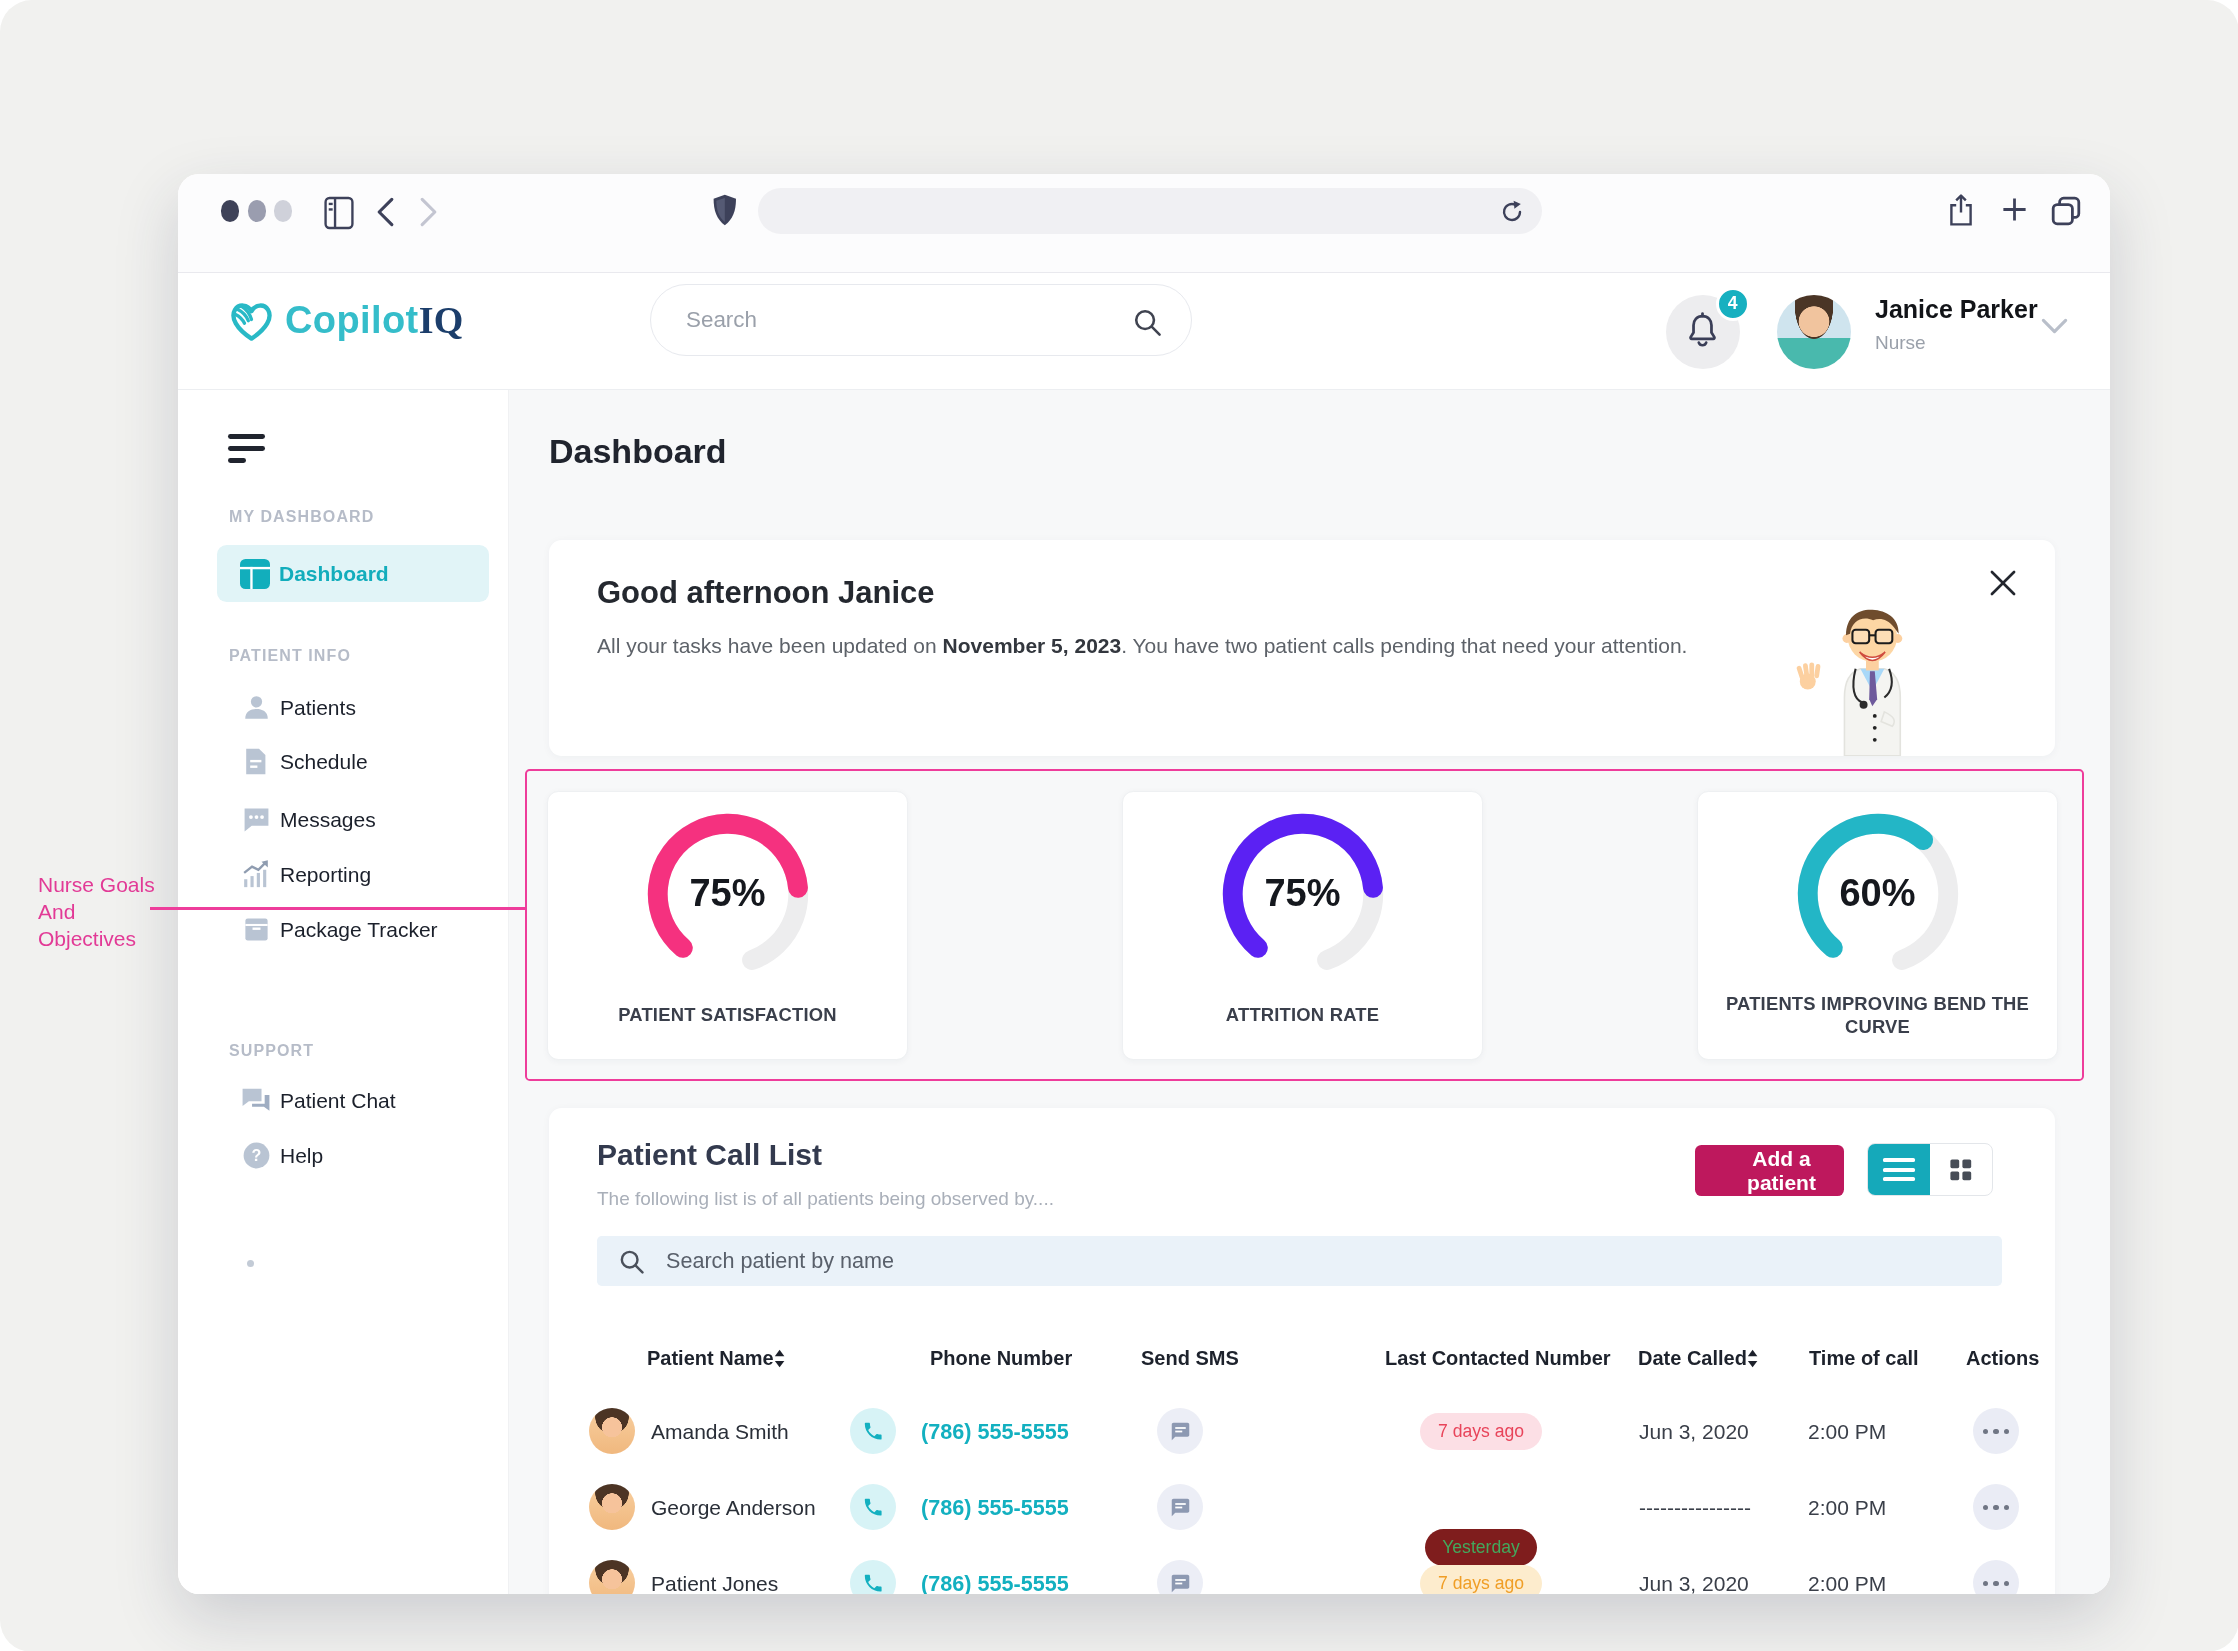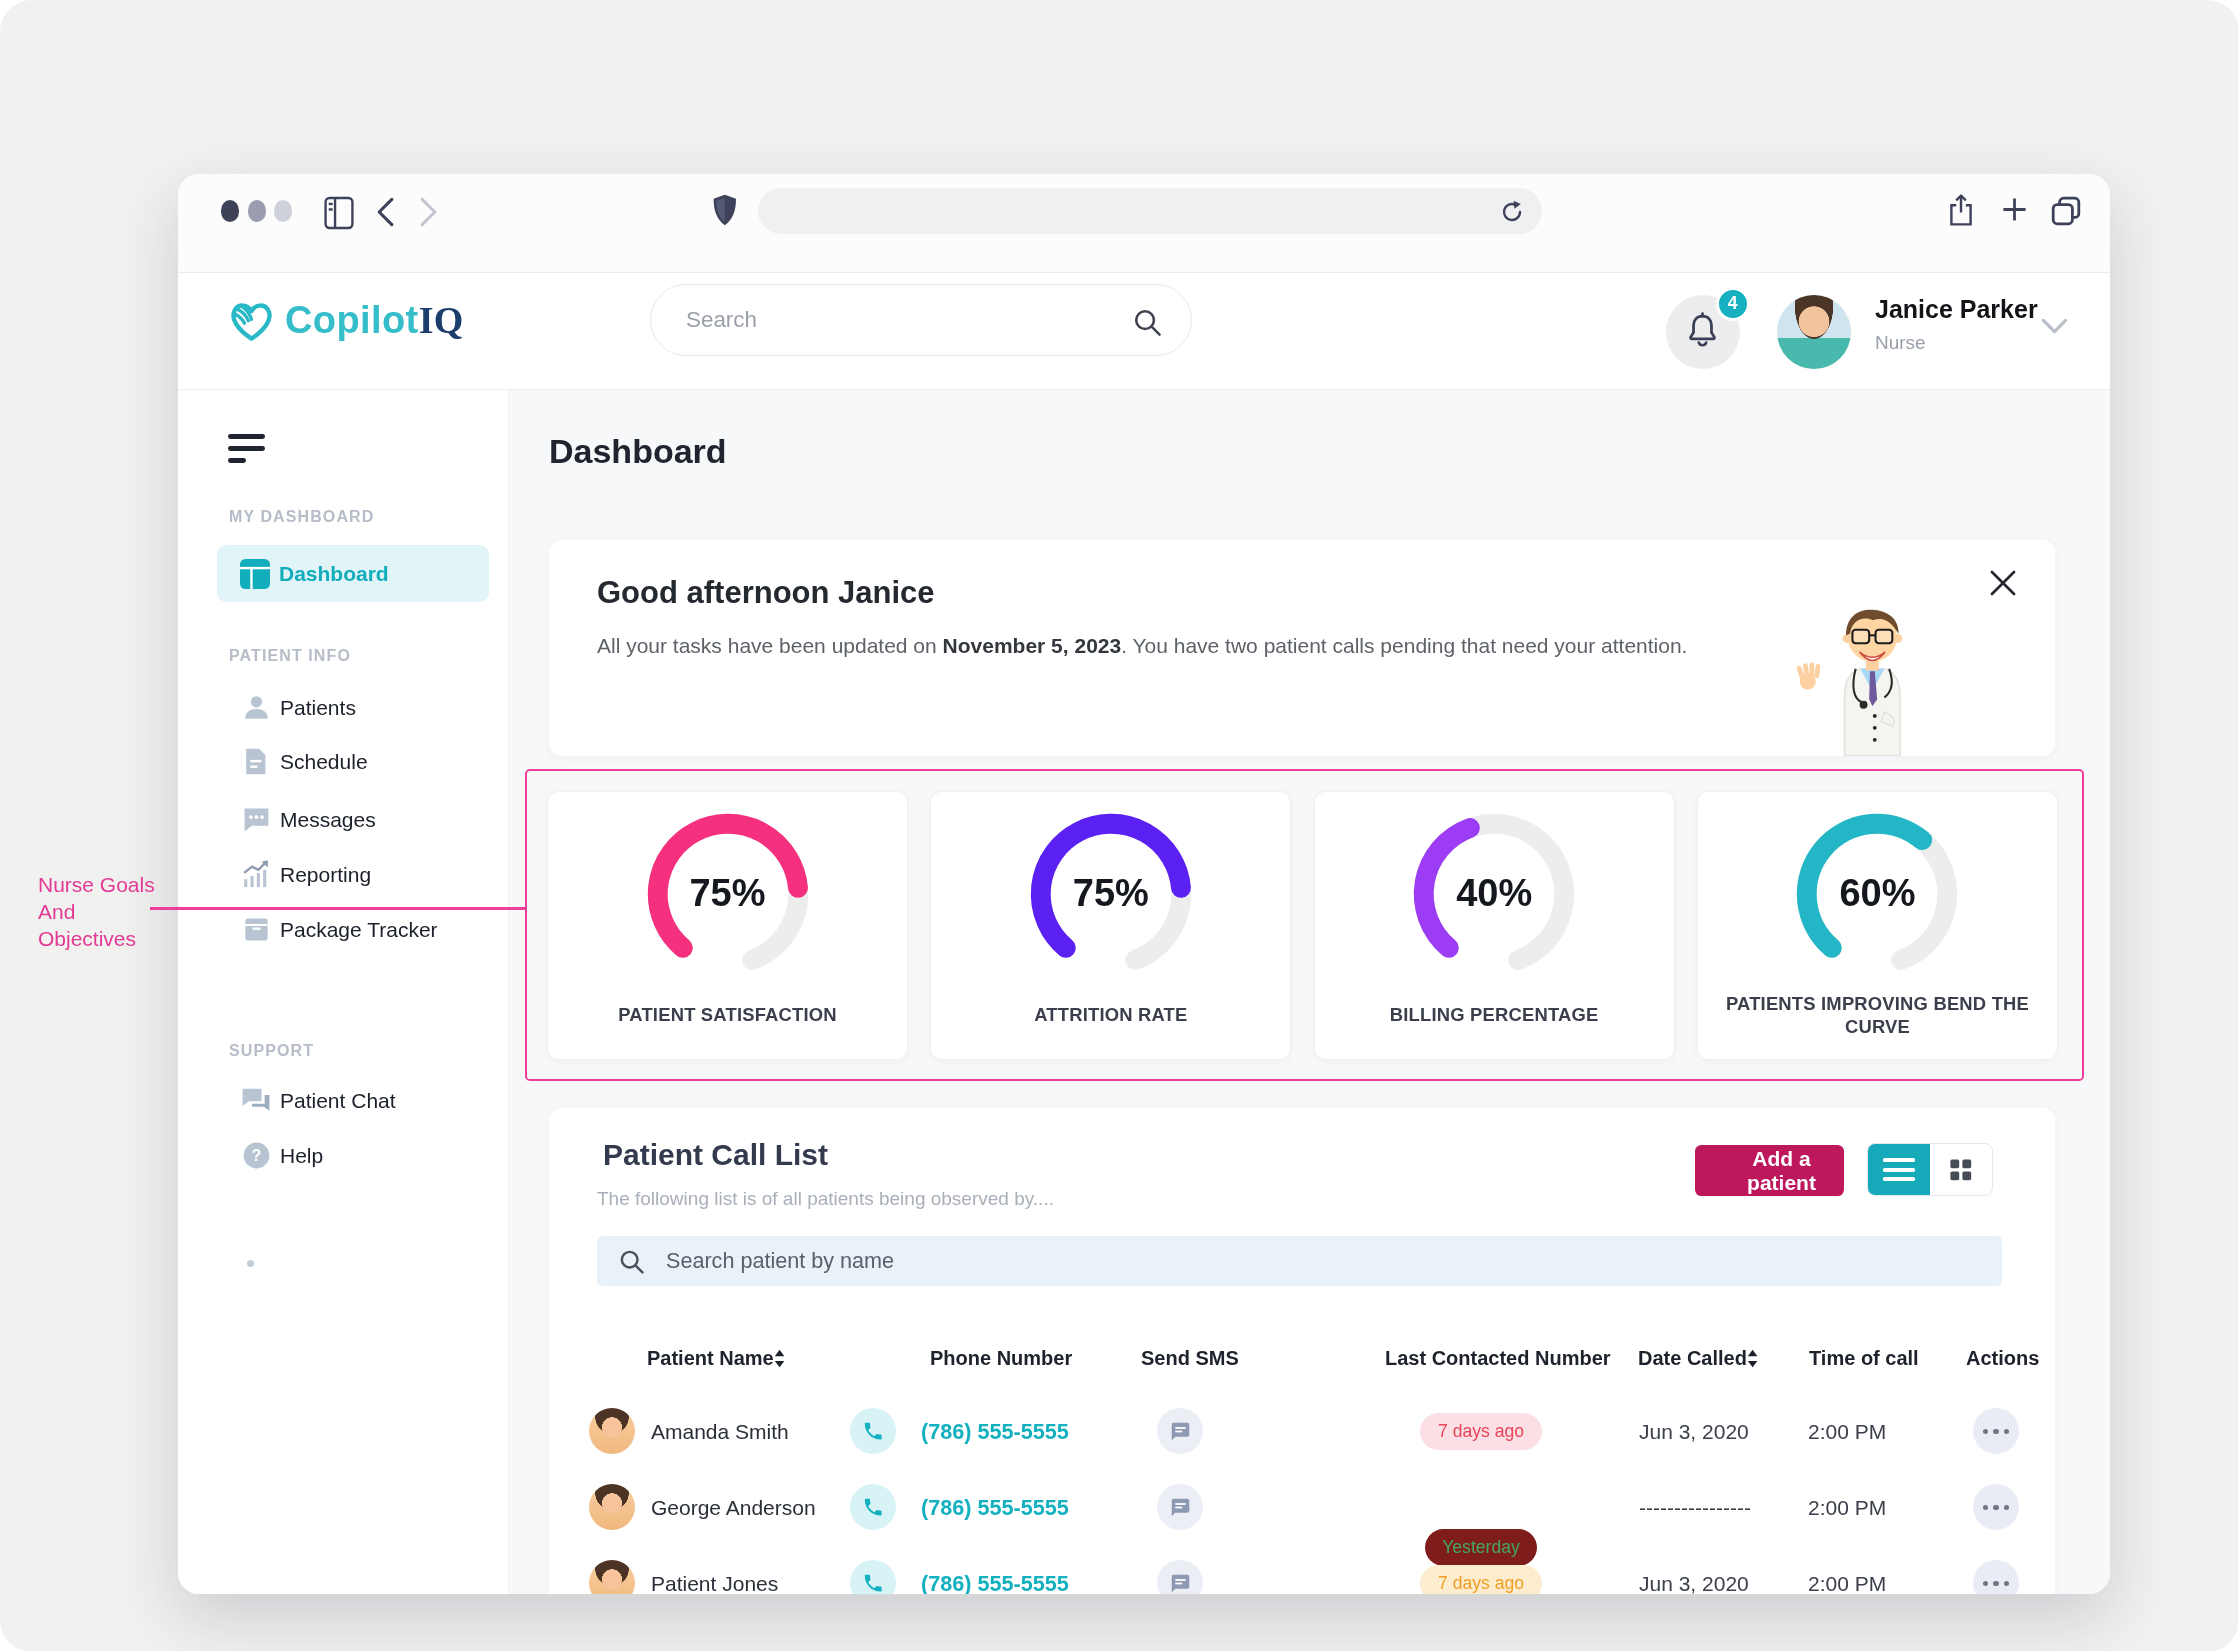--- a/index.html
+++ b/index.html
@@ -69,21 +69,21 @@
   .stats-outline { position:absolute; left:16px; top:379px; width:1559px; height:312px; border:2.4px solid #ee3d9b; border-radius:4.8px; z-index:5; pointer-events:none; }
   .stats-row { position:absolute; left:38px; top:401px; width:1511px; height:269px; display:flex; justify-content:space-between; }
   .stat-card { position:relative; width:361px; height:269px; background:#fff; border:0.8px solid #eef0f2; border-radius:11.2px; box-shadow:0 1.6px 6.4px rgba(30,40,70,.04); }
   .gauge { position:absolute; left:50%; top:17.6px; transform:translateX(-50%); width:168px; height:168px; }
   .gauge svg { width:168px; height:168px; }
   .gauge-value { position:absolute; inset:0; display:flex; align-items:center; justify-content:center; font-size:38px; font-weight:bold; color:#15181e; }
   .stat-label { position:absolute; left:19px; right:19px; top:189px; height:67px; display:flex; align-items:center; justify-content:center; text-align:center; font-size:18.4px; font-weight:bold; color:#3a3f4b; letter-spacing:0.2px; line-height:1.25; }
 
   
   .call-card { position:absolute; left:40px; top:718px; width:1506px; height:608px; background:#fff; border-radius:12.8px; box-shadow:0 1.6px 8px rgba(30,40,70,.04); }
-  .cl-title { position:absolute; left:48px; top:30px; font-size:30px; font-weight:bold; color:#333a4e;margin-left:6px; }
+  .cl-title { position:absolute; left:48px; top:30px; font-size:30px; font-weight:bold; color:#333a4e; }
   .cl-sub { position:absolute; left:48px; top:80px; font-size:19px; color:#a9afb9; }
   .add-btn { position:absolute; left:1146px; top:37px; width:149px; height:51px; background:#be185d; color:#fff; border:none; border-radius:6.4px; font-size:21px; font-weight:600; font-family:inherit; cursor:pointer;padding-left:24px; }
   .view-toggle { position:absolute; left:1318px; top:35px; width:126px; height:53px; border:0.8px solid #e3e6ea; border-radius:8px; background:#fff; display:flex; overflow:hidden; }
   .vt-left { width:63px; height:100%; background:#15a9ba; display:flex; flex-direction:column; align-items:center; justify-content:center; gap:5.6px; cursor:pointer; }
   .vt-left i { width:32px; height:4px; border-radius:1.6px; background:#fff; }
   .vt-right { width:63px; height:100%; display:flex; align-items:center; justify-content:center; cursor:pointer; }
   .cl-search { position:absolute; left:48px; top:128px; width:1405px; height:50px; background:#eaf2f9; border-radius:4.8px; }
   .cl-search svg { position:absolute; left:22.4px; top:12.8px; }
   .cl-search input { position:absolute; left:69px; top:0; width:1279px; height:100%; border:none; outline:none; background:transparent; font-size:21.6px; color:#59606b; font-family:inherit; }
   .cl-search input::placeholder { color:#59606b; }
@@ -361,30 +361,20 @@
                   <path d="M 50.86 180.48 A 92 92 0 1 1 201.65 101.98" fill="none" stroke="#5b21f3" stroke-width="26" stroke-linecap="round"></path>
                 </svg>
               <div class="gauge-value">75%</div>
             </div>
             <div class="stat-label">ATTRITION RATE</div>
           </div>
           <div class="stat-card">
             <div class="gauge">
               <svg viewBox="0 0 220 220">
                   <path d="M 50.86 180.48 A 92 92 0 1 1 141.47 196.45" fill="none" stroke="#ededee" stroke-width="26" stroke-linecap="round"></path>
-                  <path d="M 50.86 180.48 A 92 92 0 0 1 78.53 23.55" fill="none" stroke="#9c3df5" stroke-width="26" stroke-linecap="round"></path>
-                </svg>
-              <div class="gauge-value">40%</div>
-            </div>
-            <div class="stat-label">BILLING PERCENTAGE</div>
-          </div>
-          <div class="stat-card">
-            <div class="gauge">
-              <svg viewBox="0 0 220 220">
-                  <path d="M 50.86 180.48 A 92 92 0 1 1 141.47 196.45" fill="none" stroke="#ededee" stroke-width="26" stroke-linecap="round"></path>
                   <path d="M 50.86 180.48 A 92 92 0 0 1 169.14 39.52" fill="none" stroke="#23b6c6" stroke-width="26" stroke-linecap="round"></path>
                 </svg>
               <div class="gauge-value">60%</div>
             </div>
             <div class="stat-label">PATIENTS IMPROVING BEND THE CURVE</div>
           </div>
         </div>
 
         <section class="call-card">
           <h3 class="cl-title">Patient Call List</h3>

